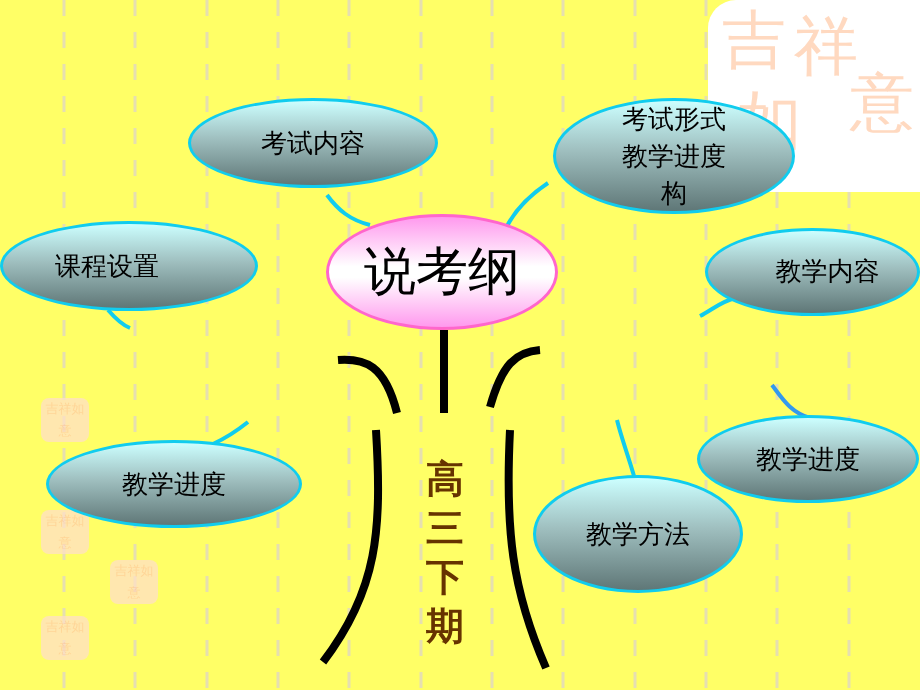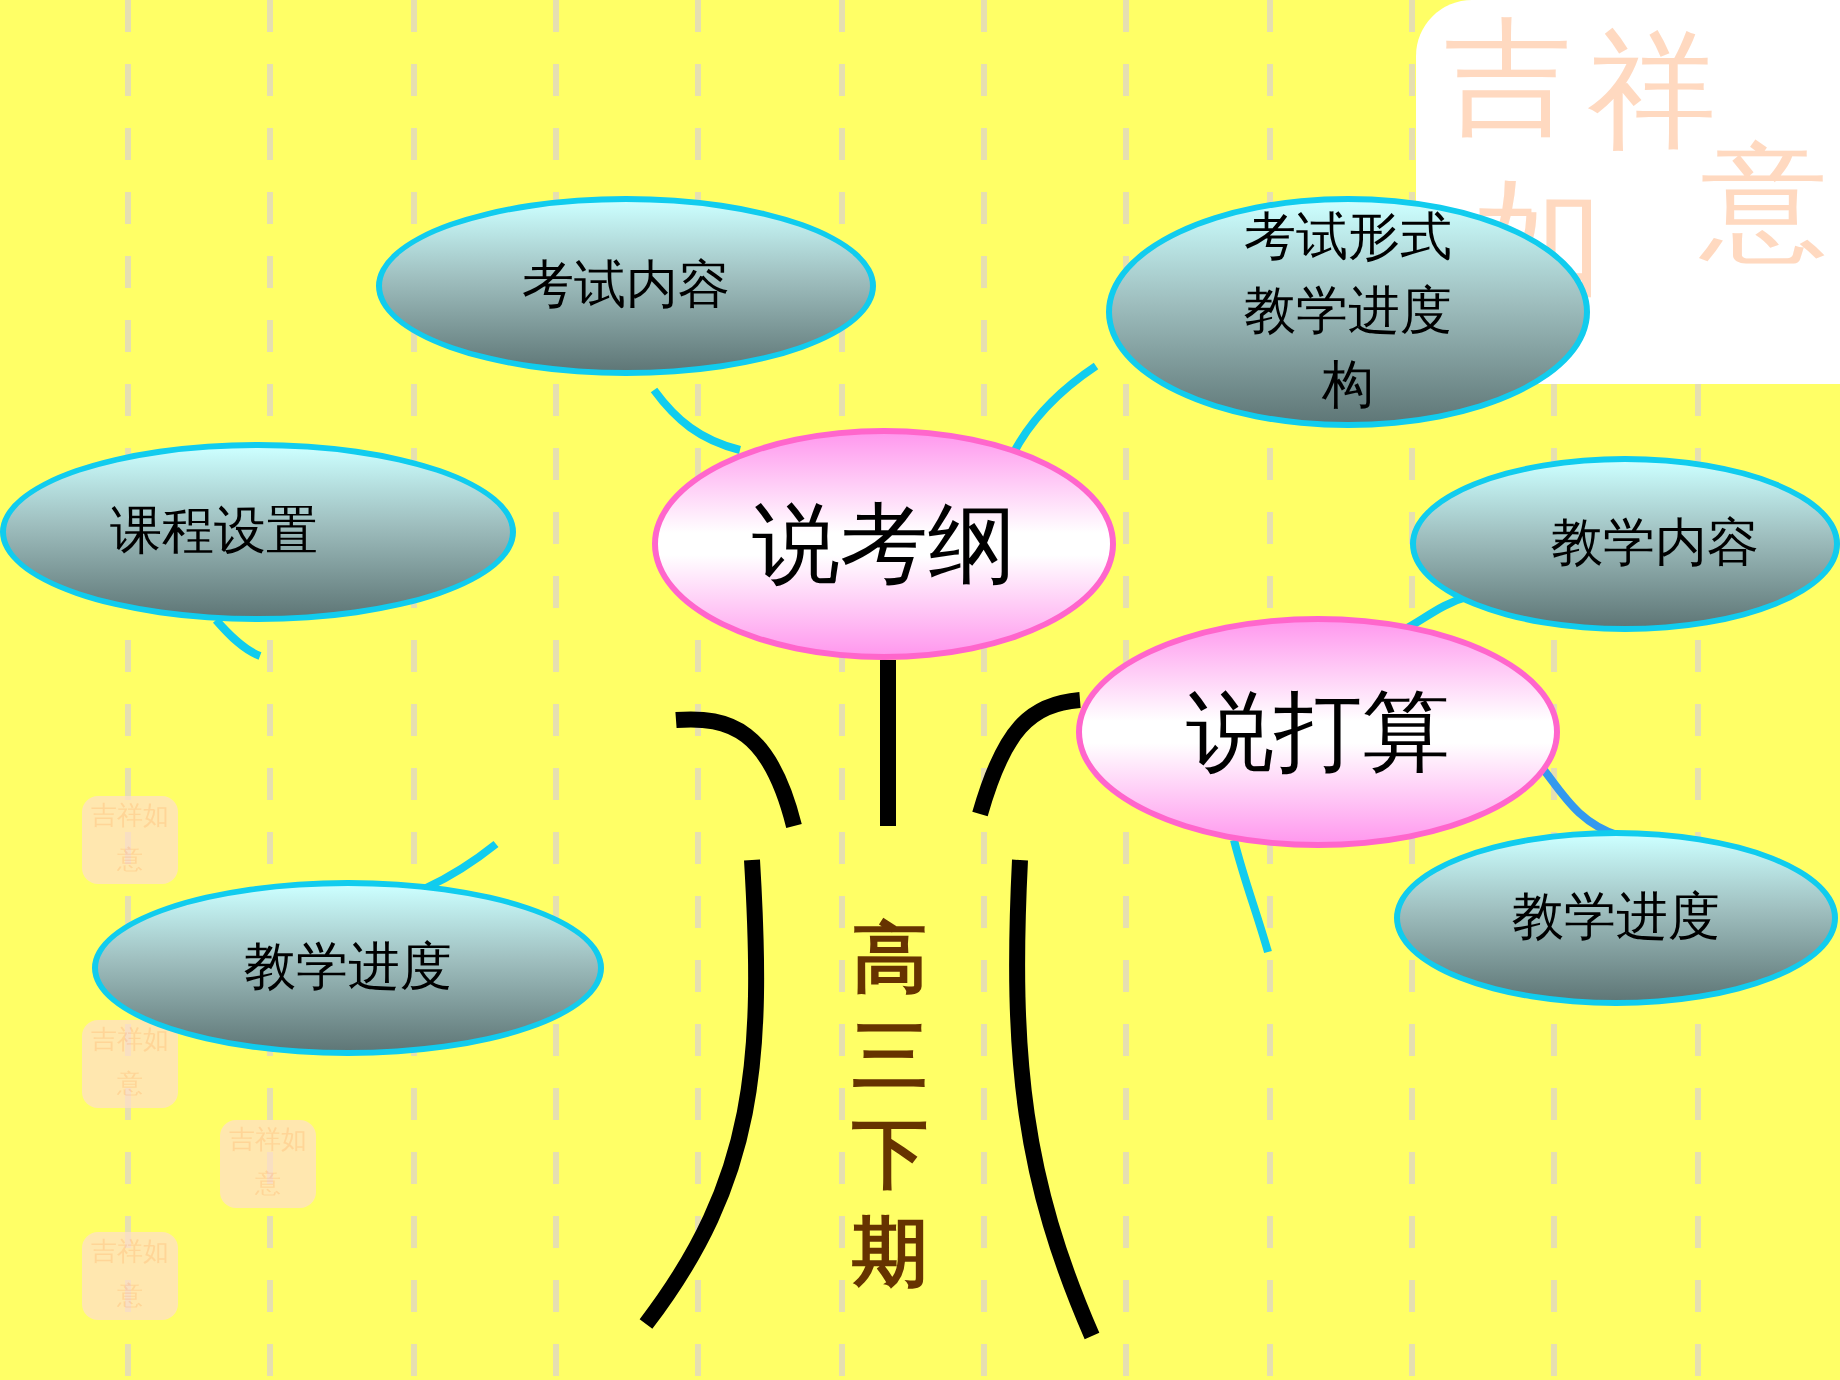--- a/index.html
+++ b/index.html
@@ -5,21 +5,21 @@
   html, body { margin:0; padding:0; }
   body { width:920px; height:690px; overflow:hidden; position:relative;
          background:#ffff66; font-family:"DejaVu Sans", "Liberation Sans", sans-serif; }
   .canvas { position:absolute; left:0; top:0; width:920px; height:690px; }
   .dashlines { position:absolute; left:0; top:0; width:920px; height:690px; }
   .node { position:absolute; border-radius:50%; display:flex; align-items:center;
           justify-content:center; text-align:center; box-sizing:border-box; color:#000; }
   .sub { background:linear-gradient(to bottom, #ccffff 0%, #9fbfbf 45%, #5f7777 100%);
          border:3px solid #11ccee; font-size:26px; line-height:34px; }
   .main { background:linear-gradient(to bottom, #ff99ee 0%, #ffffff 45%, #ffffff 55%, #ff99ee 100%);
-          border:3px solid #ff66cc; font-size:44px; }
+          border:3px solid #ff66cc; font-size:52px; }
   .vtitle { position:absolute; left:421px; top:455px; width:48px; color:#663300;
             font-size:38px; font-weight:bold; line-height:49px; text-align:center; }
   .vtitle span { display:block; }
   .stamp-big { position:absolute; left:708px; top:0; width:212px; height:192px;
                background:#ffffff; border-radius:28px 0 0 36px; }
   .stamp-big .glyph { position:absolute; color:#ffd9c0; font-size:64px; font-family:"DejaVu Serif", serif;
                       line-height:1; }
   .stamp-small { position:absolute; width:48px; height:44px; background:#ffe0c8; opacity:0.75;
                  border-radius:8px; color:#ffc8a8; font-size:13px; line-height:14px;
                  display:flex; flex-wrap:wrap; align-items:center; justify-content:center;
@@ -121,29 +121,29 @@
   </div>
 
   <div class="node sub" style="left:705px; top:228px; width:215px; height:88px; padding-left:30px;font-family:Liberation Serif, serif;">
     <span>教学内容</span>
   </div>
 
   <div class="node sub" style="left:697px; top:415px; width:222px; height:88px;align-items:center;">
     <span>教学进度</span>
   </div>
 
+  <div class="node sub" style="left:533px; top:475px; width:210px; height:118px;">
+    <span>教学方法</span>
+  </div>
 
   <div class="node main" style="left:326px; top:214px; width:232px; height:116px;">
     <span>说考纲</span>
   </div>
 
 
-  <div class="node main" style="left:538px; top:308px; width:242px; height:116px;">
-    <span>说打算</span>
-  </div>
 
   <div class="vtitle">
     <span>高</span>
     <span>三</span>
     <span>下</span>
     <span>期</span>
   </div>
 
 </div>
 

